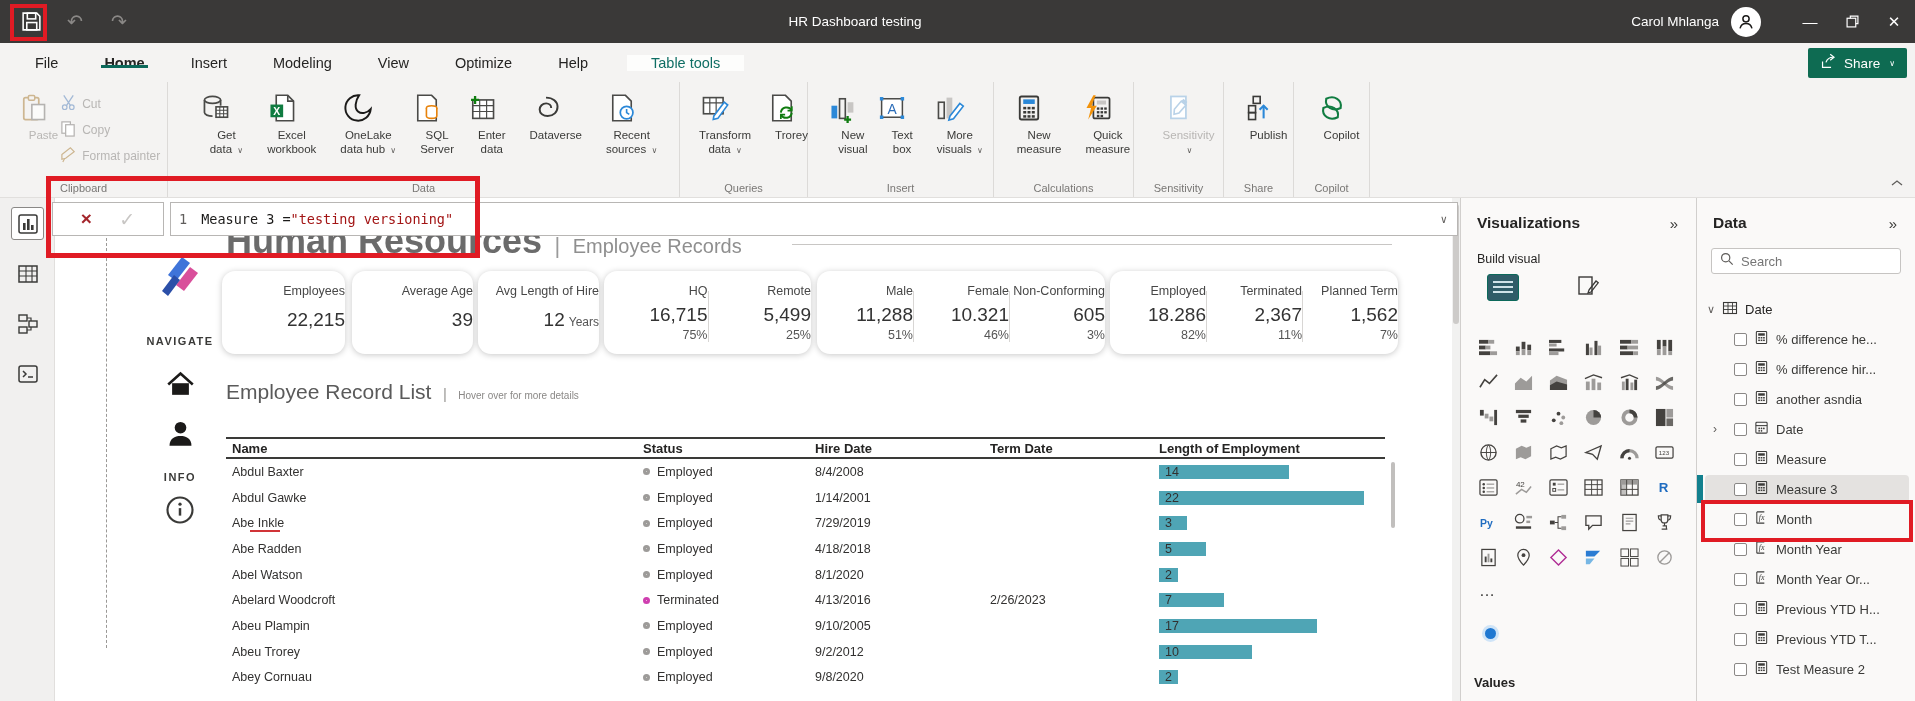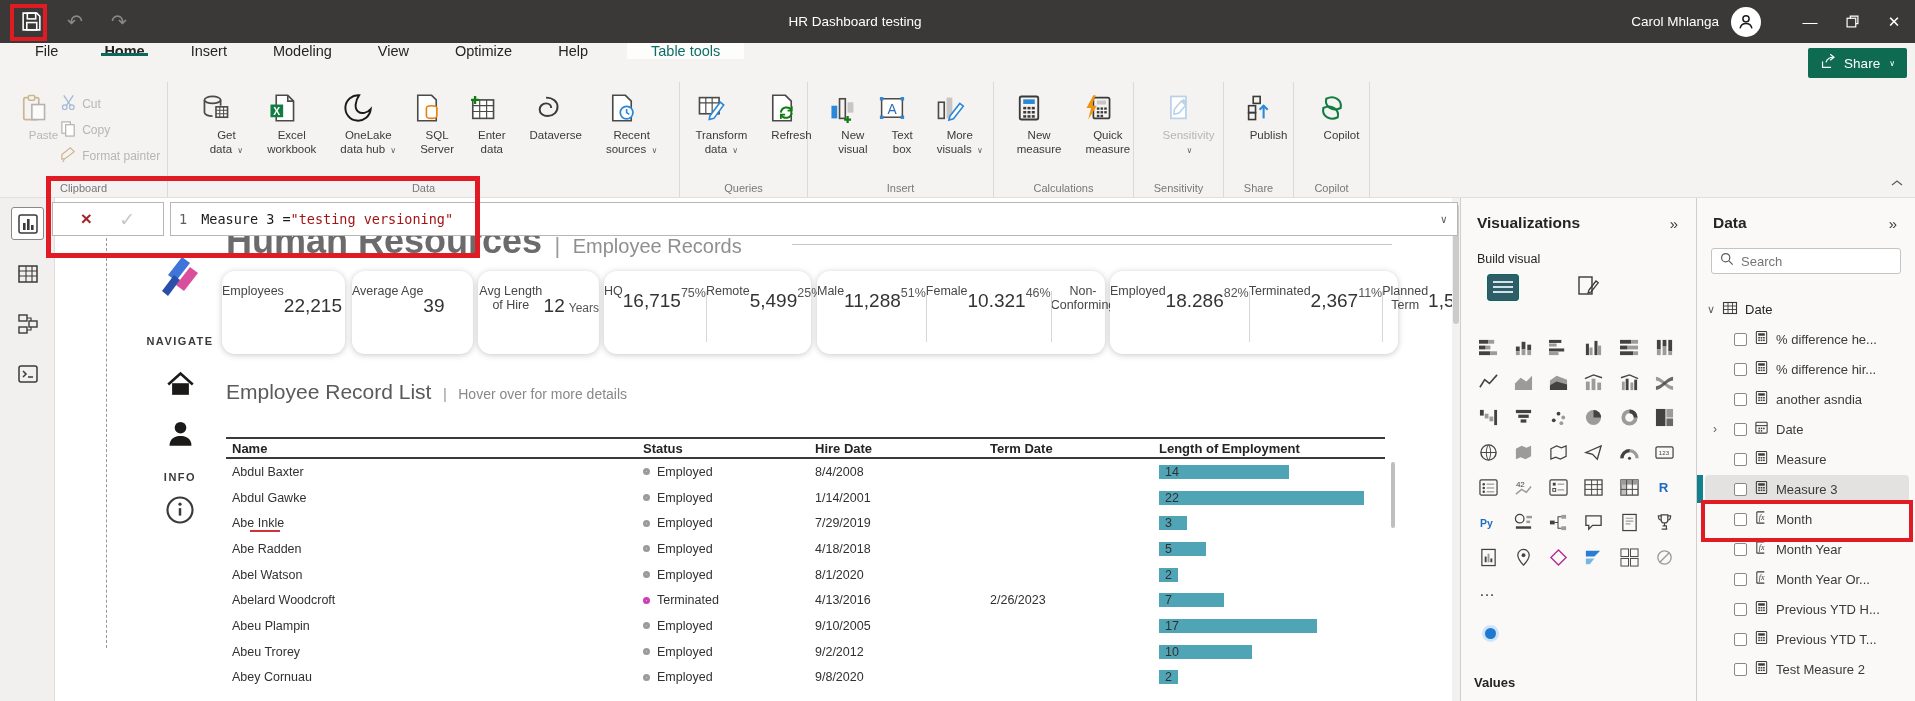--- a/index.html
+++ b/index.html
@@ -11,21 +11,21 @@
   .tb-left { display:flex; align-items:center; gap:14px; padding-left:16px; }
   .tb-btn { width:30px; height:30px; display:flex; align-items:center; justify-content:center; }
   .tb-undo,.tb-redo { color:#8a8886; font-size:19px; }
   .tb-title { position:absolute; left:855px; transform:translateX(-50%); color:#ffffff; font-size:13.5px; white-space:nowrap; }
   .tb-right { position:absolute; right:0; top:0; height:43px; display:flex; align-items:center; }
   .tb-user { color:#ffffff; font-size:13.5px; margin-right:12px; }
   .tb-avatar { width:30px; height:30px; border-radius:50%; background:#ffffff; display:flex; align-items:center; justify-content:center; margin-right:28px; }
   .winbtn { width:42px; height:43px; display:flex; align-items:center; justify-content:center; color:#ffffff; font-size:15px; }
 
   
-  .tabsrow { position:absolute; left:0; top:43px; width:1915px; height:39px; background:#f4f3f2; display:flex; align-items:flex-start; }
+  .tabsrow { position:absolute; left:0; top:43px; width:1915px; height:39px; background:#f4f3f2; display:flex; align-items:center; }
   .tab { padding:0 23px; display:flex; align-items:center; font-size:14.5px; color:#252423; position:relative; }
   .tab.active { font-weight:bold; }
   .tab.active::after { content:''; position:absolute; left:20px; right:20px; bottom:3px; height:3px; background:#0c695a; }
   .ctx-tab { padding:0 24px; display:flex; align-items:center; font-size:14.5px; color:#0f6e64; }
   .ctx-tab.first { background:#fdfdfc; margin-left:16px; }
   .ctx-tab.second { background:#efeeed; margin-left:12px; }
   .share-btn { position:absolute; right:8px; top:5px; height:30px; background:#0e6b52; border-radius:2px; color:#fff; font-size:13.5px; display:flex; align-items:center; gap:7px; padding:0 12px; }
 
   
   .ribbon { position:absolute; left:0; top:82px; width:1915px; height:116px; background:#f4f3f2; border-bottom:1px solid #e1dfdd; display:flex; }
@@ -65,33 +65,33 @@
   .page-heading .h-div { font-size:22px; color:#9a9a9a; margin:0 8px; }
   .page-heading .h-sub { font-size:20px; color:#8f8f8f; }
   .heading-rule { position:absolute; left:737px; top:46px; width:600px; border-top:1px solid #c8c6c4; }
 
   .navstrip { position:absolute; left:70px; top:55px; width:110px; text-align:center; }
   .nav-label { font-size:11px; letter-spacing:1.5px; color:#3a3a38; font-weight:bold; }
 
   
   .kpi-wrap { position:absolute; left:0; top:73px; width:1397px; height:84px; }
   .kpi-card { position:absolute; top:0; height:83px; background:#ffffff; border-radius:13px; box-shadow:0 1px 6px rgba(0,0,0,0.22); display:flex; }
-  .metric { flex:1; position:relative; display:flex; flex-direction:row; align-items:flex-start; padding-top:13px; }
+  .metric { flex:1; position:relative; display:flex; flex-direction:column; align-items:flex-end; padding-top:13px; }
   .metric + .metric::before { content:''; position:absolute; left:0; top:20px; bottom:12px; border-left:1px solid #d8d6d4; }
   .m-label { font-size:12.5px; color:#474747; line-height:14px; text-align:center; }
   .m-value { font-size:19px; color:#333333; margin-top:6px; }
   .m-suffix { font-size:12px; color:#555; margin-left:4px; }
   .m-pct { font-size:12.5px; color:#555555; margin-top:2px; }
   .kpi-card.single .m-value { margin-top:11px; }
 
   
   .tbl-title { position:absolute; left:171px; top:182px; white-space:nowrap; }
   .tbl-title .t-main { font-size:21px; color:#5a5a5a; }
   .tbl-title .t-div { font-size:15px; color:#9a9896; margin:0 7px; }
-  .tbl-title .t-sub { font-size:14px; color:#8a8886; }
+  .tbl-title .t-sub { font-size:10px; color:#8a8886; }
   .etable { position:absolute; left:171px; top:239px; width:1159px; }
   .thead { display:grid; grid-template-columns:411px 172px 175px 169px 232px; border-top:2px solid #3a3a38; border-bottom:2px solid #3a3a38; height:22px; align-items:center; }
   .thead div { font-size:13px; font-weight:bold; color:#252423; padding-left:6px; }
   .trow { display:grid; grid-template-columns:411px 172px 175px 169px 232px; height:25.7px; align-items:center; }
   .trow div { font-size:12.5px; color:#323130; padding-left:6px; }
   .namecell { position:relative; display:inline-block;text-align:center; }
   .red-mark { position:absolute; left:18px; bottom:-2px; width:30px; height:2px; background:#d13438; }
   .statuscell { display:flex; align-items:center; gap:7px; }
   .scircle { width:7px; height:7px; border-radius:50%; flex:0 0 auto; }
   .scircle.employed { border:3.5px solid #9d9b99; background:#dedcda; }
@@ -318,21 +318,21 @@
           <div class="rlabel">Transform<br>data <span class="dd">∨</span></div>
         </div>
         <div class="rbtn">
           <div class="ricon">
             <svg viewBox="0 0 26 26" width="30" height="30">
               <path d="M5 2h11l5 5v17H5z" fill="#fff" stroke="#4a4a48" stroke-width="1.4"></path>
               <path d="M12 17a5 5 0 0 1 9.3-2M21.5 17a5 5 0 0 1-9.3 2" fill="none" stroke="#107c10" stroke-width="1.7"></path>
               <path d="M21.5 11.5v3.7h-3.7M12 22.5v-3.7h3.7" fill="none" stroke="#107c10" stroke-width="1.5"></path>
             </svg>
           </div>
-          <div class="rlabel">Refresh</div>
+          <div class="rlabel">Trorey</div>
         </div>
       </div>
       <div class="rgroup" style="width: 186px;">
         <div class="rgroup-label">Insert</div>
         <div class="rbtn">
           <div class="ricon">
             <svg viewBox="0 0 26 26" width="30" height="30">
               <rect x="3" y="11" width="5" height="11" fill="#2b88d8"></rect>
               <rect x="10" y="5" width="5" height="17" fill="none" stroke="#4a4a48" stroke-width="1.4"></rect>
               <rect x="17" y="8" width="5" height="9" fill="#c8c6c4"></rect>

